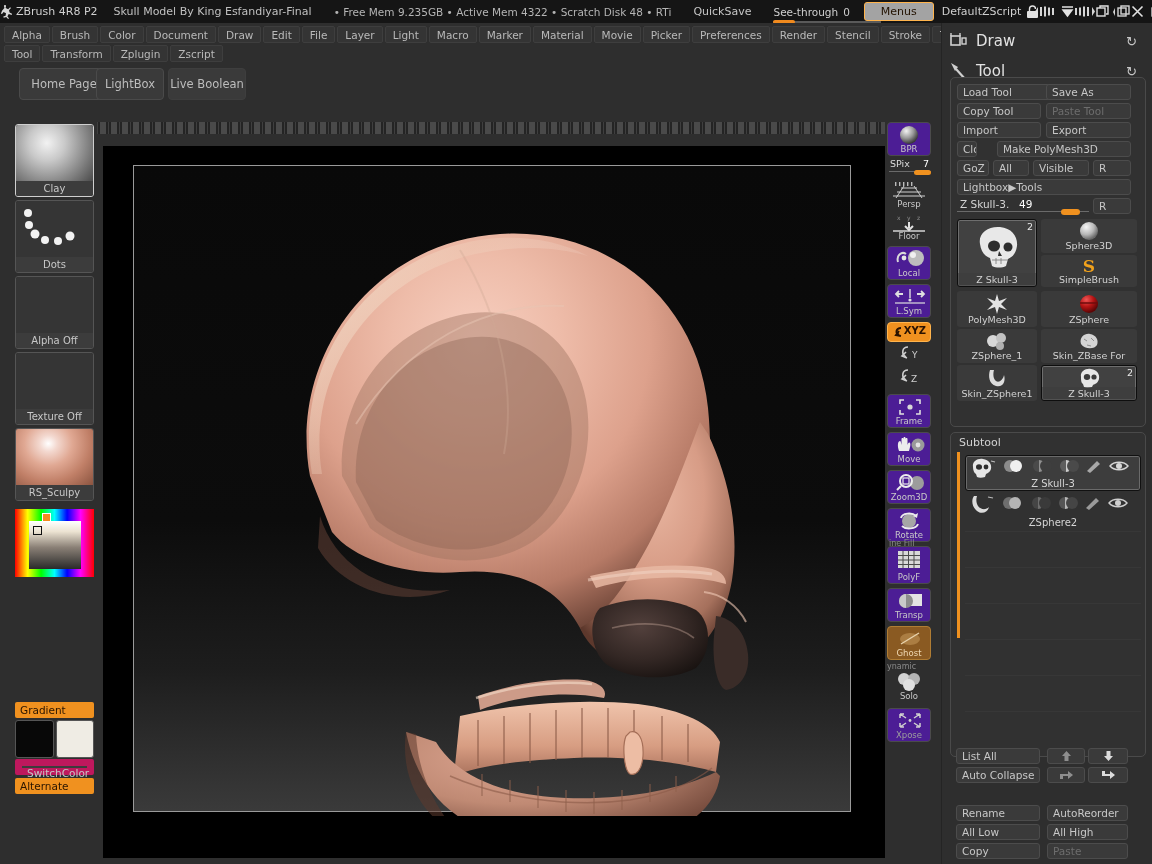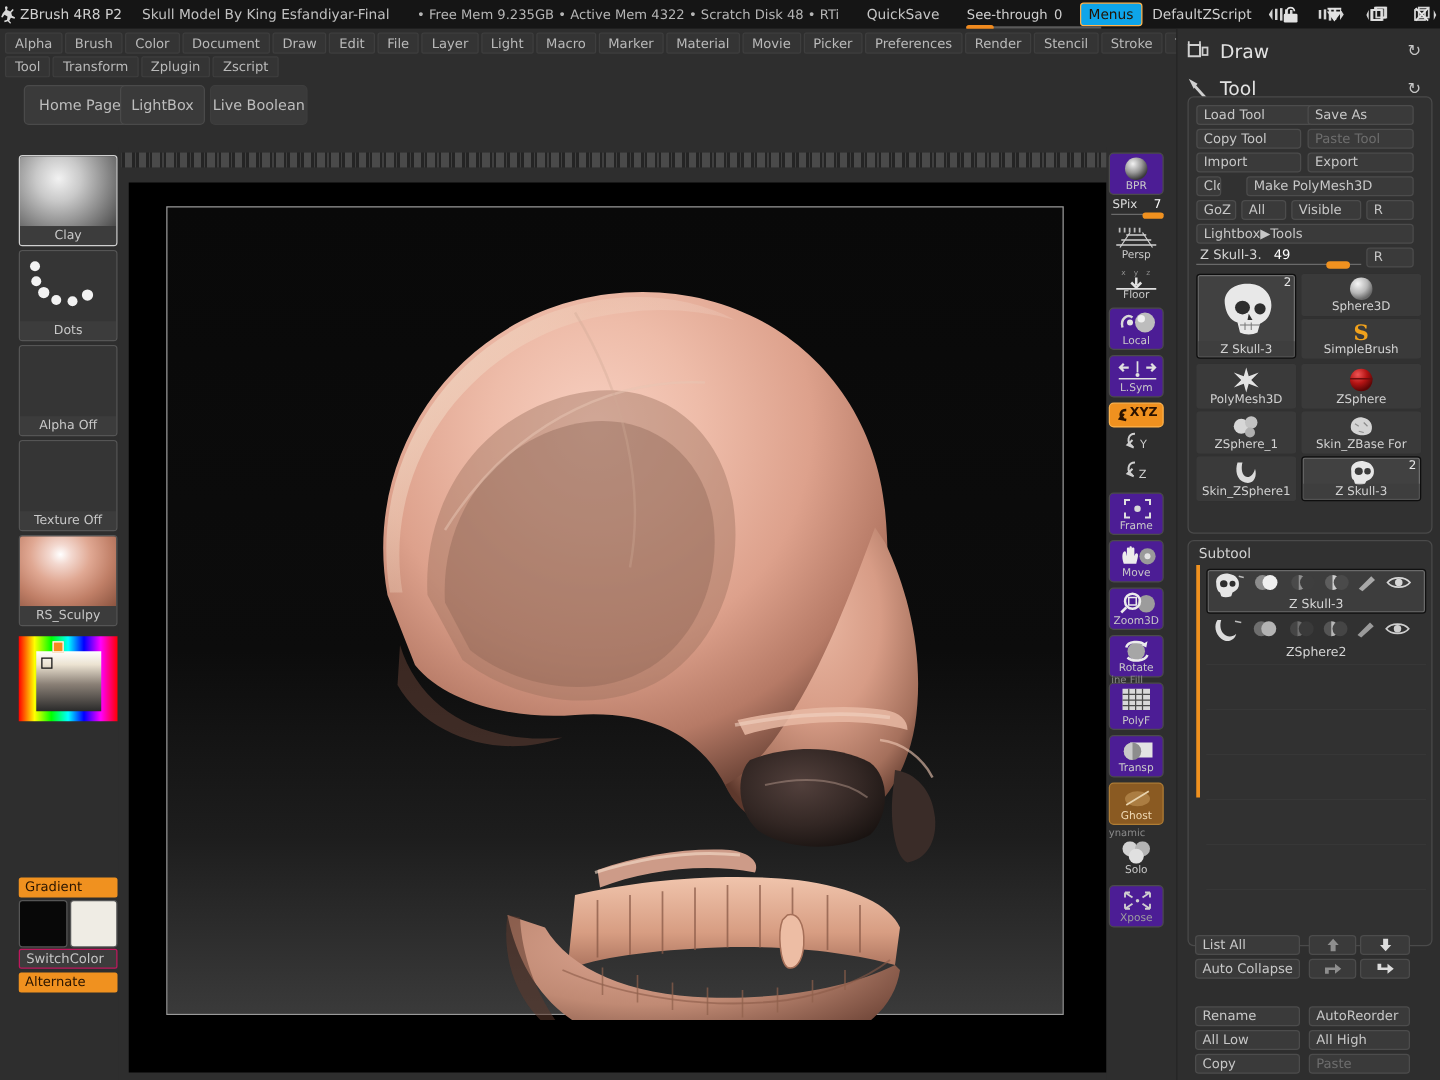--- a/index.html
+++ b/index.html
@@ -22,22 +22,22 @@
   .tb-logo { width: 22px; display:flex; align-items:center; justify-content:center; color:#d8d8d8; font-size:13px; }
   .tb-appname { margin-left:2px; font-size:11px; color:#d0d0d0; }
   .tb-doc { margin-left:16px; font-size:11px; color:#c0c0c0; }
   .tb-stats { margin-left:22px; font-size:10.5px; color:#b5b5b5; }
   .tb-quicksave { margin-left:22px; font-size:11px; color:#c6c6c6; }
   .tb-seethrough { margin-left:22px; position:relative; width:108px; }
   .tb-st-row { display:flex; align-items:baseline; gap:5px; font-size:10.5px; color:#cfcfcf; }
   .tb-st-track { position:absolute; left:0; top:15px; width:108px; height:2px; background:#5a5a5a; }
   .tb-st-fill { position:absolute; left:0; top:14px; width:22px; height:4px; background:#f08a1e; border-radius:2px; }
   .tb-menus {
-    margin-left:14px; background:#0ea5e9; color:#231200; font-size:11px;
-    padding:2px 6px; border-radius:3px; border:1px solid #ffb44d;
+    margin-left:14px; background:#a3a3a3; color:#231200; font-size:11px;
+    padding:2px 16px; border-radius:3px; border:1px solid #ffb44d;
   }
   .tb-zscript { margin-left:8px; font-size:11px; color:#cfcfcf; }
   .tb-icons { margin-left:14px; display:flex; align-items:center; gap:11px; }
   .tb-ic { color:#d5d5d5; font-size:12px; line-height:1; display:flex; align-items:center; }
   .tb-win { position:absolute; right:8px; top:0; height:23px; display:flex; align-items:center; gap:22px; }
   .tb-win span { font-size:13px; color:#e2e2e2; }
 
   
   .menubar { position:absolute; top:23px; left:0; width:1152px; height:39px; background:#2e2e2e; padding:3px 4px 0 4px; }
   .menurow { display:flex; gap:2px; }
@@ -94,21 +94,21 @@
   .cp-hue { position:absolute; inset:0; background:
       linear-gradient(to right, #ff0000 0%, #ffff00 16%, #00ff00 33%, #00ffff 50%, #0000ff 66%, #ff00ff 83%, #ff0000 100%);
   }
   .cp-sq { position:absolute; left:14px; top:12px; width:52px; height:48px;
       background: linear-gradient(to bottom, #ffffff 0%, #ece3d2 22%, #8a8076 55%, #2a2a2a 100%); }
   .cp-mk1 { position:absolute; left:27px; top:4px; width:9px; height:9px; background:#f58a1f; border:1px solid #fff; }
   .cp-mk2 { position:absolute; left:18px; top:17px; width:9px; height:9px; border:1px solid #101010; }
 
   .orange-btn { position:absolute; left:15px; width:79px; height:16px; background:#f0911f; border-radius:2px;
       font-size:10.5px; color:#2a1500; line-height:16px; padding-left:5px; }
-  .gray-btn { position:absolute; left:15px; width:79px; height:16px; background:#3c3c3c; border:1px solid #be185d;
+  .gray-btn { position:absolute; left:15px; width:79px; height:16px; background:#3c3c3c; border:7px solid #be185d;
       border-radius:2px; font-size:10.5px; color:#c5c5c5; line-height:14px; padding-left:5px; }
   .swatch-black { position:absolute; left:15px; width:39px; height:38px; background:#080808; border:1px solid #555; border-radius:3px; }
   .swatch-white { position:absolute; left:56px; width:38px; height:38px; background:#efece4; border:1px solid #555; border-radius:3px; }
 
   
   .canvaswrap { position:absolute; left:95px; top:118px; width:846px; height:746px; background:#2e2e2e; }
   .ruler { position:absolute; left:2px; top:4px; width:842px; height:12px; background:#242424;
      background-image: repeating-linear-gradient(to right, #3f3f3f 0 1px, transparent 1px 3px, #4a4a4a 3px 9px, transparent 9px 11px); }
   .canvas {
     position:absolute; left:8px; top:28px; width:785px; height:712px; background:#000;

